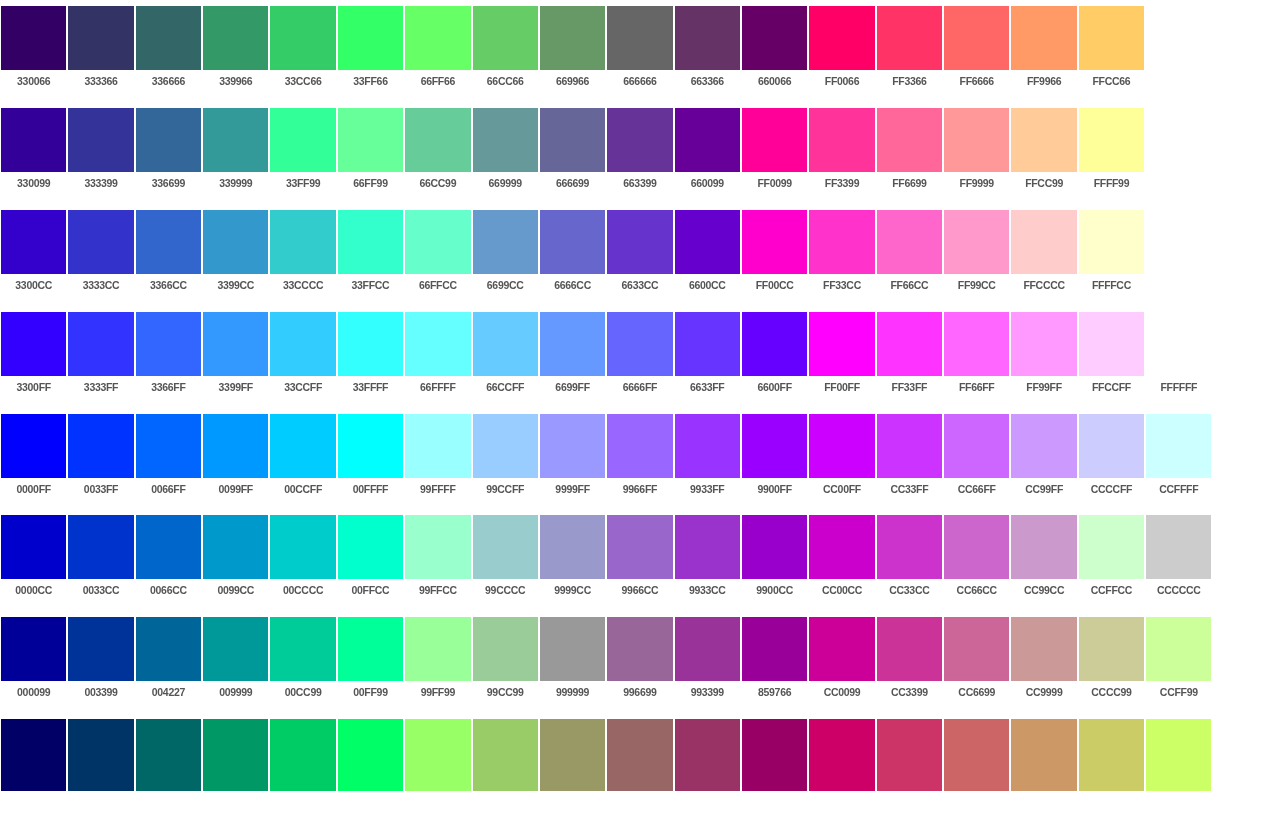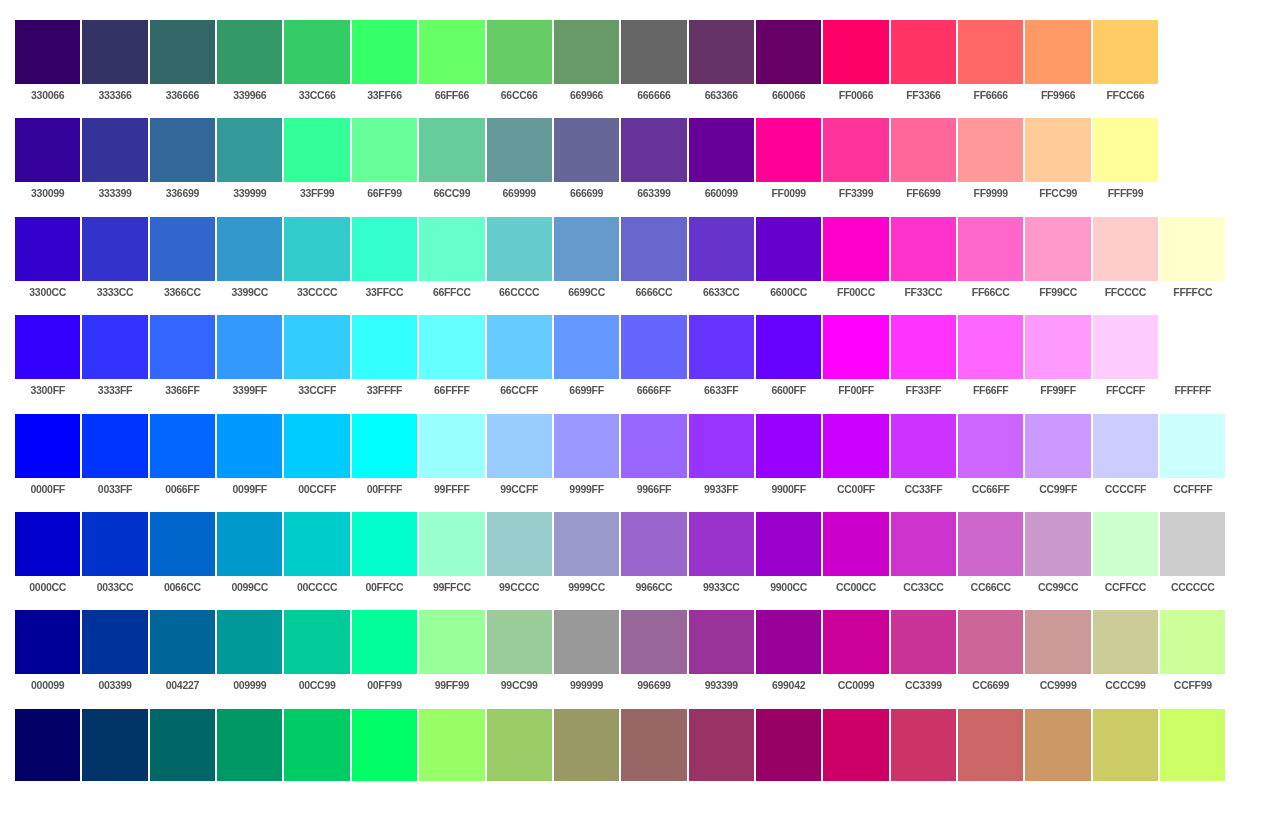--- a/index.html
+++ b/index.html
@@ -11,21 +11,21 @@
   body {
     width: 1280px;
     height: 815px;
     overflow: hidden;
     font-family: "Liberation Sans", sans-serif;
   }
   #palette {
     width: 1280px;
     height: 815px;
     box-sizing: border-box;
-    padding: 14px;
+    padding: 0;
     display: flex;
     flex-direction: column;
   }
   .palette-row {
     display: flex;
     flex-direction: row;
     width: 1280px;
     height: 101.875px;
     box-sizing: border-box;
   }
@@ -228,24 +228,20 @@
       </div>
       <div class="swatch-cell">
         <div class="swatch-chip" title="33FFCC" style="background-color: rgb(51, 255, 204);"></div>
         <div class="swatch-label">33FFCC</div>
       </div>
       <div class="swatch-cell">
         <div class="swatch-chip" title="66FFCC" style="background-color: rgb(102, 255, 204);"></div>
         <div class="swatch-label">66FFCC</div>
       </div>
       <div class="swatch-cell">
-        <div class="swatch-chip" title="66CCCC" style="background-color: rgb(102, 204, 204);"></div>
-        <div class="swatch-label">66CCCC</div>
-      </div>
-      <div class="swatch-cell">
         <div class="swatch-chip" title="6699CC" style="background-color: rgb(102, 153, 204);"></div>
         <div class="swatch-label">6699CC</div>
       </div>
       <div class="swatch-cell">
         <div class="swatch-chip" title="6666CC" style="background-color: rgb(102, 102, 204);"></div>
         <div class="swatch-label">6666CC</div>
       </div>
       <div class="swatch-cell">
         <div class="swatch-chip" title="6633CC" style="background-color: rgb(102, 51, 204);"></div>
         <div class="swatch-label">6633CC</div>
@@ -541,21 +537,21 @@
       <div class="swatch-cell">
         <div class="swatch-chip" title="996699" style="background-color: rgb(153, 102, 153);"></div>
         <div class="swatch-label">996699</div>
       </div>
       <div class="swatch-cell">
         <div class="swatch-chip" title="993399" style="background-color: rgb(153, 51, 153);"></div>
         <div class="swatch-label">993399</div>
       </div>
       <div class="swatch-cell">
         <div class="swatch-chip" title="990099" style="background-color: rgb(153, 0, 153);"></div>
-        <div class="swatch-label">699042</div>
+        <div class="swatch-label">859766</div>
       </div>
       <div class="swatch-cell">
         <div class="swatch-chip" title="CC0099" style="background-color: rgb(204, 0, 153);"></div>
         <div class="swatch-label">CC0099</div>
       </div>
       <div class="swatch-cell">
         <div class="swatch-chip" title="CC3399" style="background-color: rgb(204, 51, 153);"></div>
         <div class="swatch-label">CC3399</div>
       </div>
       <div class="swatch-cell">

